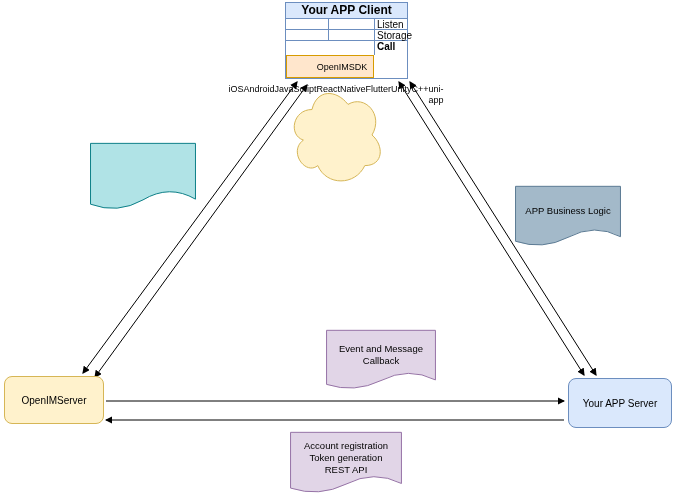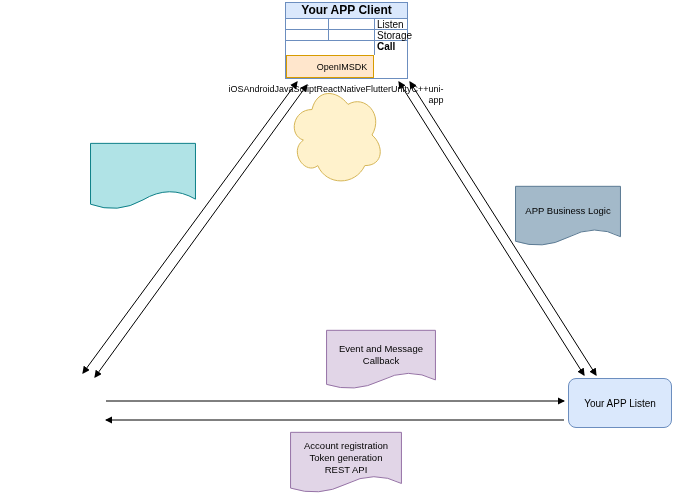--- a/index.html
+++ b/index.html
@@ -127,18 +127,21 @@
     <svg class="shape-svg" viewBox="0 0 100 100" preserveAspectRatio="none">
       <path d="M0.5,0.5 L99.5,0.5 L99.5,78 Q75,57 50,79 Q26,99 0.5,85 Z"></path>
     </svg>
     <div class="note-text">
       <div>Account registration</div>
       <div>Token generation</div>
       <div>REST API</div>
     </div>
   </div>
 
+  <div class="server yellow" style="left:4px; top:376px; width:100px; height:48px;">
+    <span>OpenIMServer</span>
+  </div>
 
   <div class="server blue" style="left:568px; top:378px; width:104px; height:50px;">
-    <span>Your APP Listen</span>
+    <span>Your APP Server</span>
   </div>
 
 </div>
 
 </body></html>

